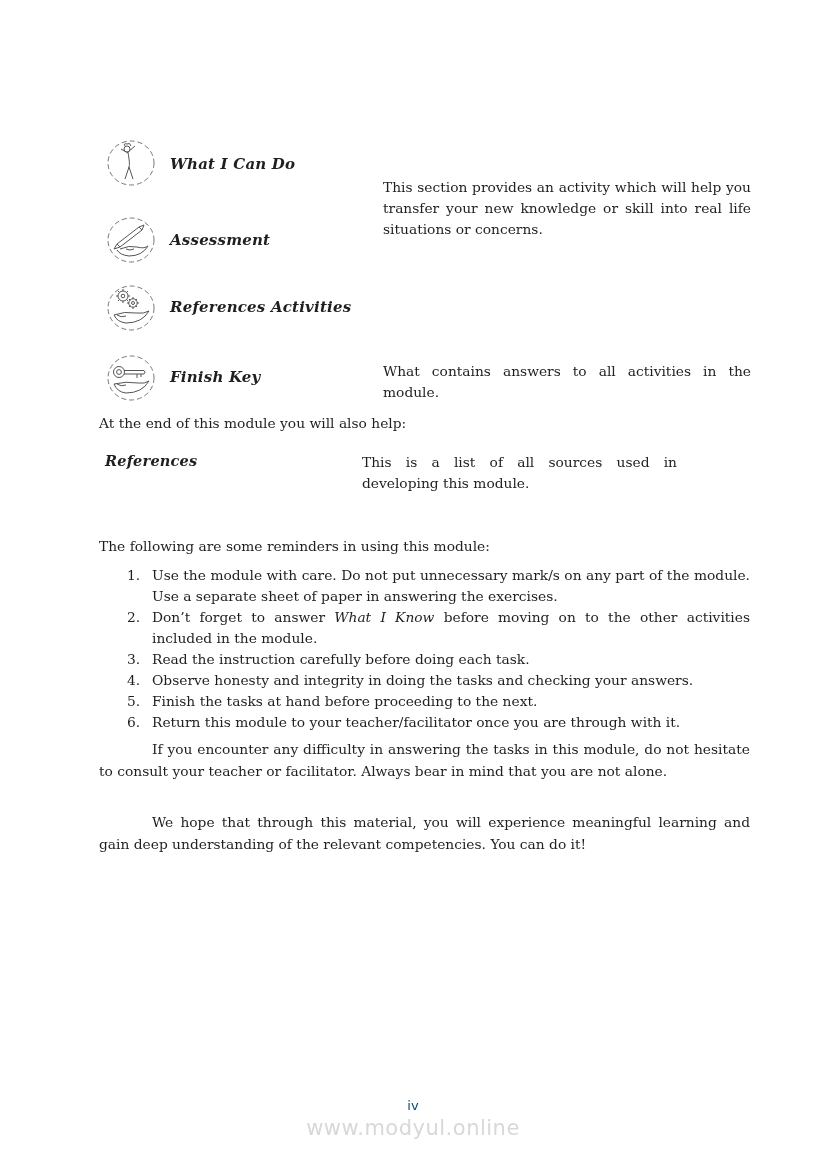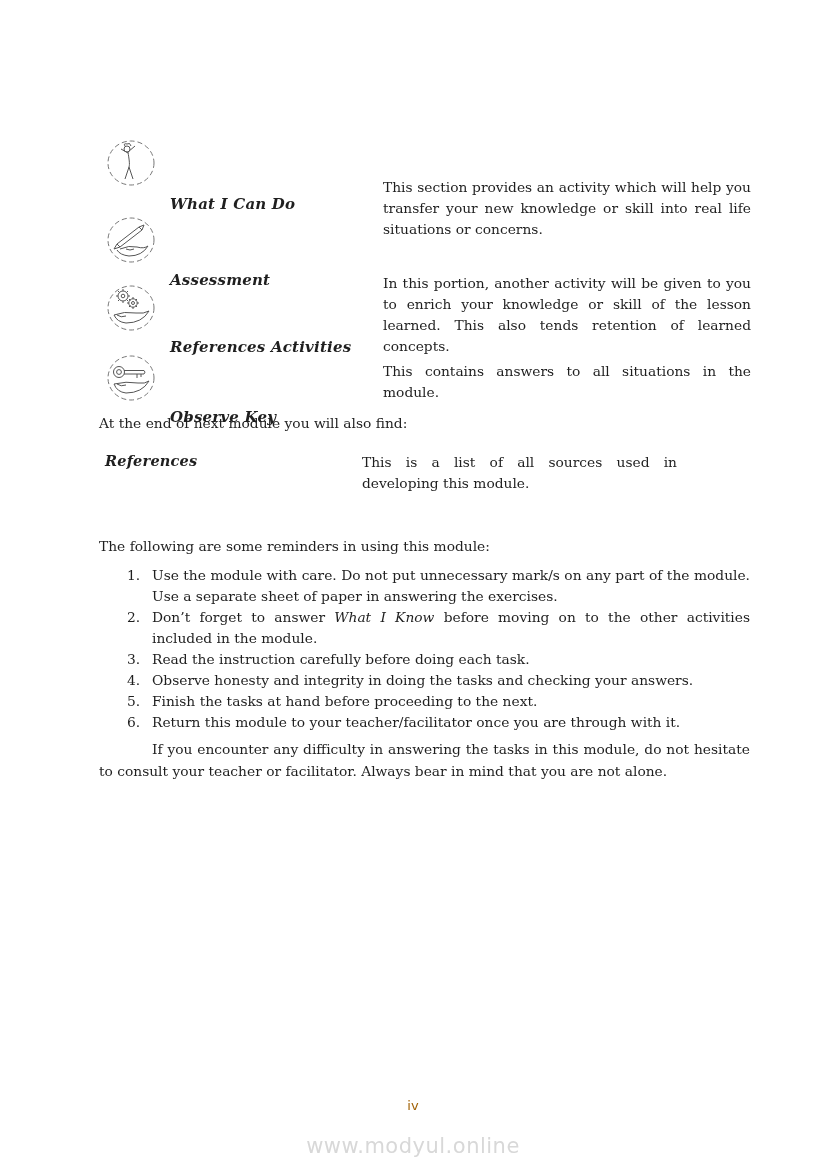--- a/index.html
+++ b/index.html
@@ -19,21 +19,20 @@
     font-size:13.8px;
     line-height:21px;
     text-align:justify;
   }
   .icon-wrap{width:54px;height:48px;}
   .icon-wrap svg{display:block;}
   .row-label{
     font-weight:bold;font-style:italic;
     font-size:15px;letter-spacing:.2px;
     white-space:nowrap;
-    margin-top:40px;
   }
   .plain{
     font-size:13.8px;line-height:21px;
   }
   .ref-label{
     font-weight:bold;font-style:italic;
     font-size:14.5px;letter-spacing:.2px;
   }
   .ref-desc{
     width:315px;
@@ -46,21 +45,21 @@
   .list-text{flex:1;text-align:justify;}
   .closing-para{
     width:651px;
     font-size:13.8px;line-height:21.5px;
     text-align:justify;
     text-indent:53px;
   }
   .page-number{
     left:0;right:0;text-align:center;
     font-family:"DejaVu Sans","Liberation Sans",sans-serif;
-    font-size:13px;color:#a16207;
+    font-size:13px;color:#0c4a6e;
   }
   .watermark{
     left:0;right:0;text-align:center;
     font-family:"DejaVu Sans","Liberation Sans",sans-serif;
     font-size:21px;letter-spacing:.5px;
     color:#d8d8d8;
   }
   .sketch{stroke:#555;fill:none;stroke-width:1;}
   .sketch-thin{stroke:#777;fill:none;stroke-width:1;}
 </style>
@@ -103,38 +102,37 @@
       <path class="sketch" d="M19 5 V7 M19 17 V19 M12 12 H14 M24 12 H26 M14 7 L15.5 8.5 M22.5 15.5 L24 17 M24 7 L22.5 8.5 M15.5 15.5 L14 17"></path>
       <circle class="sketch" cx="29" cy="19" r="4.2"></circle>
       <circle class="sketch" cx="29" cy="19" r="1.5"></circle>
       <path class="sketch" d="M29 13 V15 M29 23 V25 M23 19 H25 M33 19 H35 M25 15 L26.4 16.4 M31.6 21.6 L33 23 M33 15 L31.6 16.4 M26.4 21.6 L25 23"></path>
       <path class="sketch" d="M10 31 Q20 27 32 29 Q40 30 45 27"></path>
       <path class="sketch" d="M45 27 Q38 39 22 39 Q13 38 10 31"></path>
       <path class="sketch" d="M13 31 Q17 34 22 32"></path>
     </svg>
   </div>
   <div class="abs row-label" style="left:170px;top:298px;">References Activities</div>
-  <div class="abs desc" style="left:383px;top:273px;">In this portion, another activity will be given to you to enrich your knowledge or skill of the lesson learned. This also tends retention of learned concepts.</div>
 
   <div class="abs icon-wrap" style="left:104px;top:354px;">
     <svg width="54" height="48" viewBox="0 0 54 48">
       <ellipse class="sketch-thin" cx="27" cy="24" rx="23" ry="22" stroke-dasharray="5 3"></ellipse>
       <circle class="sketch" cx="15" cy="18" r="5.5"></circle>
       <circle class="sketch" cx="15" cy="18" r="2.4"></circle>
       <path class="sketch" d="M20 16.5 L40 16.5 Q42 18 40 20 L20 20"></path>
       <path class="sketch" d="M33 20 V24 M37 20 V23"></path>
       <path class="sketch" d="M10 30 Q22 27 34 29 Q41 30 45 27"></path>
       <path class="sketch" d="M45 27 Q38 39 22 39 Q13 38 10 30"></path>
       <path class="sketch" d="M13 30 Q17 33 22 31"></path>
     </svg>
   </div>
-  <div class="abs row-label" style="left:170px;top:368px;">Observe Key</div>
-  <div class="abs desc" style="left:383px;top:361px;">This contains answers to all situations in the module.</div>
+  <div class="abs row-label" style="left:170px;top:368px;">Finish Key</div>
+  <div class="abs desc" style="left:383px;top:361px;">What contains answers to all activities in the module.</div>
 
-  <div class="abs plain" style="left:99px;top:413px;">At the end of next module you will also find:</div>
+  <div class="abs plain" style="left:99px;top:413px;">At the end of this module you will also help:</div>
 
   <div class="abs ref-label" style="left:105px;top:452px;">References</div>
   <div class="abs plain" style="left:99px;top:536px;">The following are some reminders in using this module:</div>
 
   <div class="abs ref-desc" style="left:362px;top:452px;">This is a list of all sources used in developing this module.</div>
 
   <div class="abs list" style="left:99px;top:565px;">
     <div class="list-item">
       <span class="list-num">1.</span>
       <span class="list-text"><span>Use the module with care. Do not put unnecessary mark/s on any part of the module. Use a separate sheet of paper in answering the exercises.</span><i></i><span></span></span>
@@ -155,17 +153,18 @@
       <span class="list-num">5.</span>
       <span class="list-text"><span>Finish the tasks at hand before proceeding to the next.</span><i></i><span></span></span>
     </div>
     <div class="list-item">
       <span class="list-num">6.</span>
       <span class="list-text"><span>Return this module to your teacher/facilitator once you are through with it.</span><i></i><span></span></span>
     </div>
   </div>
 
   <div class="abs closing-para" style="left:99px;top:739px;">If you encounter any difficulty in answering the tasks in this module, do not hesitate to consult your teacher or facilitator. Always bear in mind that you are not alone.</div>
+  <div class="abs closing-para" style="left:99px;top:812px;">We hope that through this material, you will experience meaningful learning and gain deep understanding of the relevant competencies. You can do it!</div>
 
   <div class="abs page-number" style="top:1098px;">iv</div>
-  <div class="abs watermark" style="top:1116px;margin-top:18px;">www.modyul.online</div>
+  <div class="abs watermark" style="top:1116px;">www.modyul.online</div>
 
 </div>
 
 </body></html>

